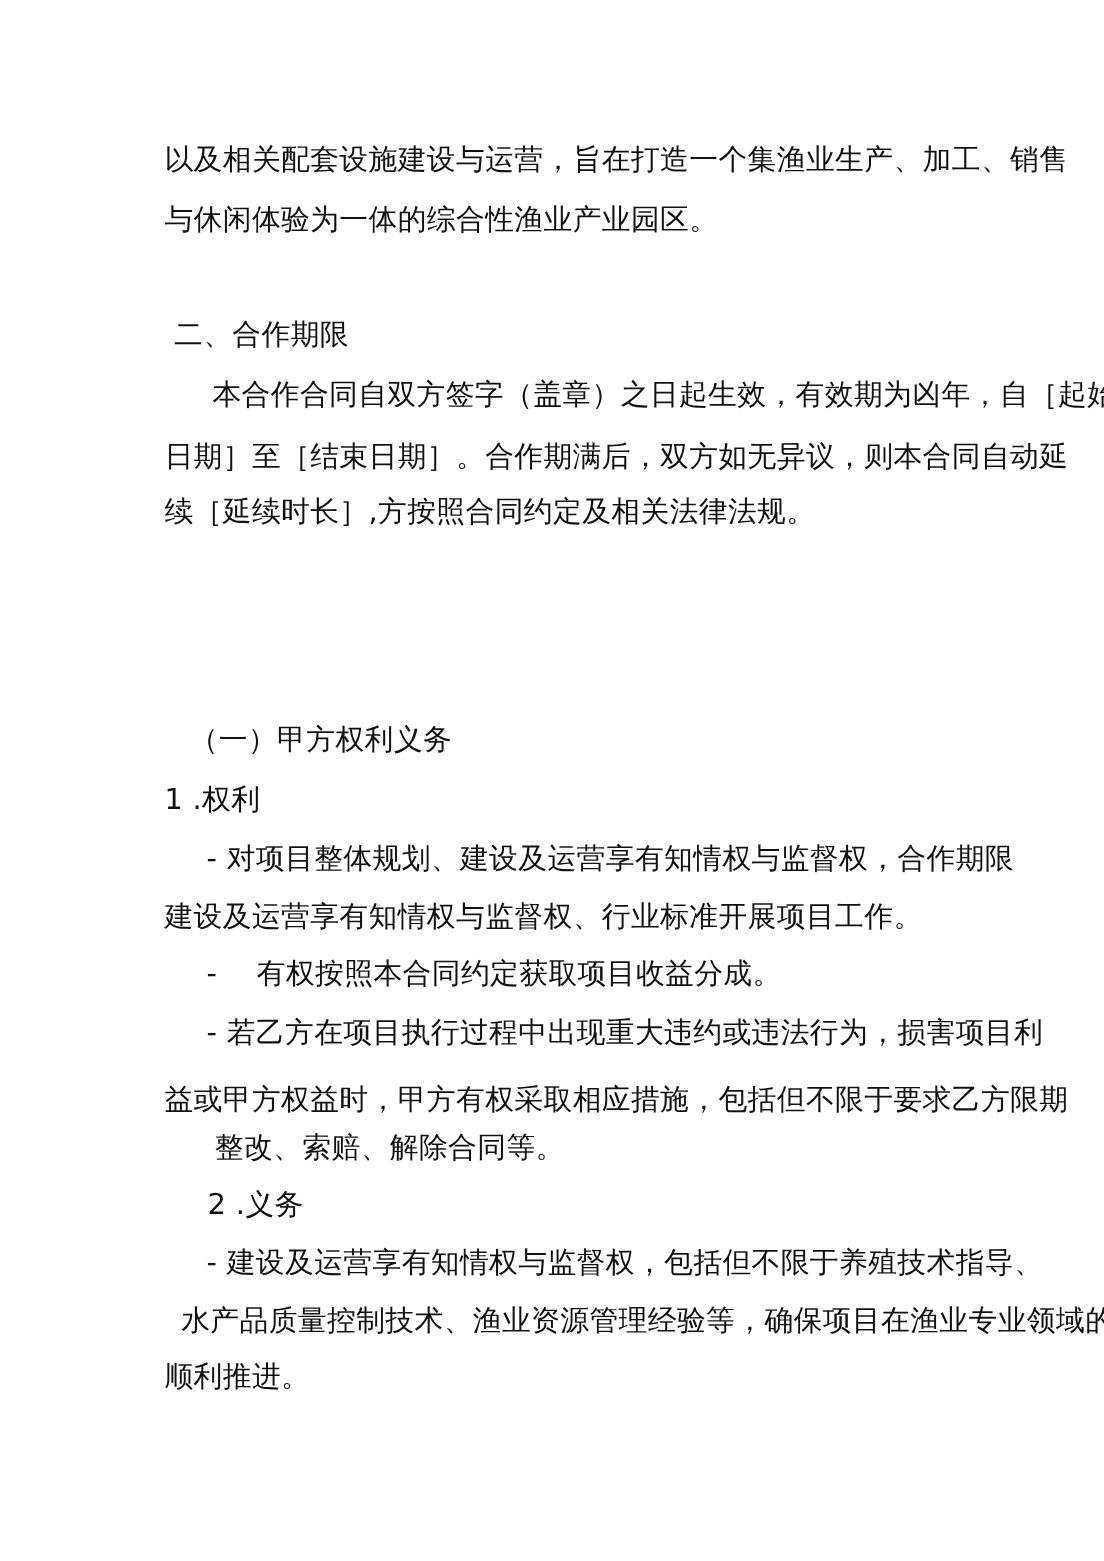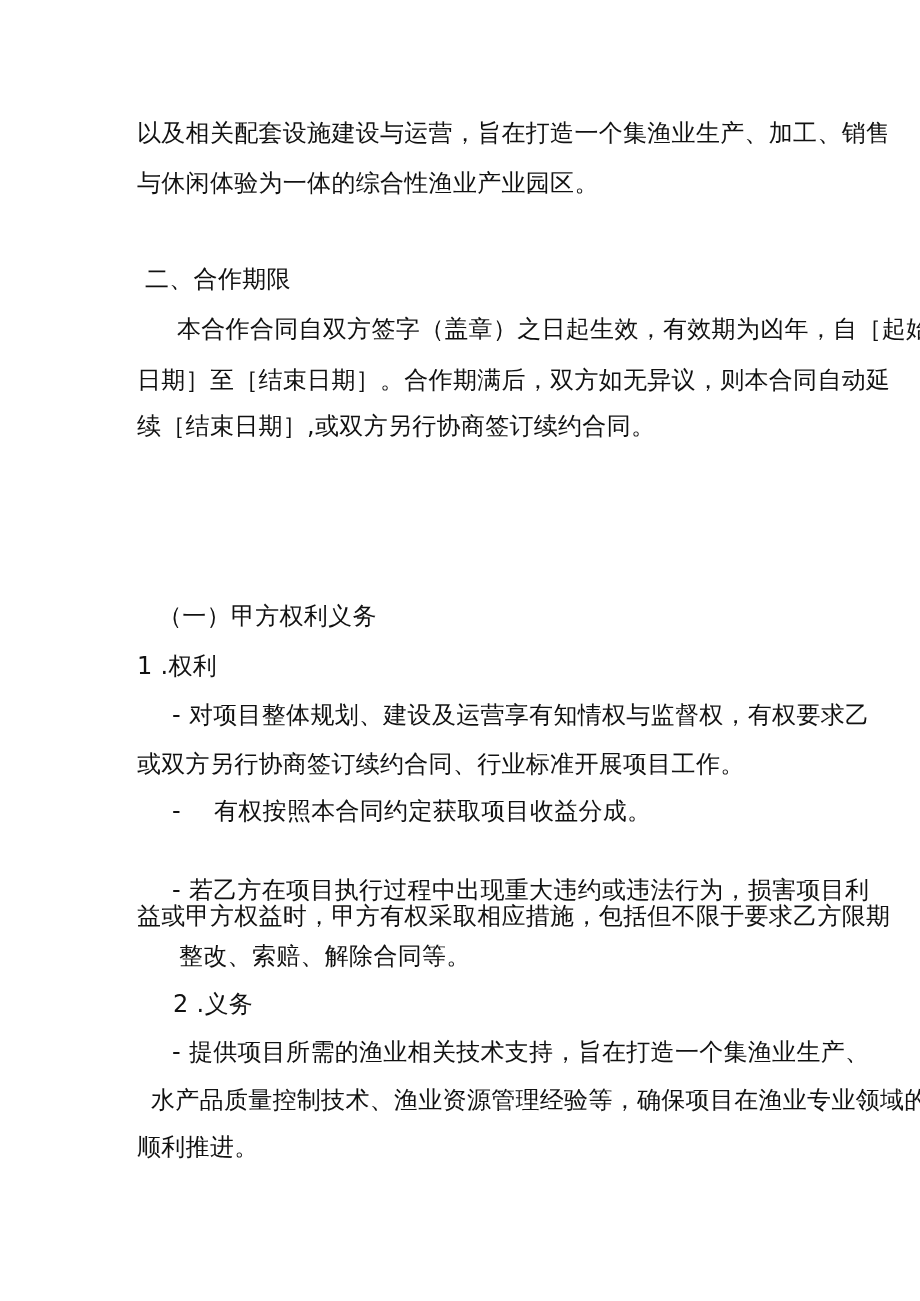--- a/index.html
+++ b/index.html
@@ -27,33 +27,33 @@
 <body>
 
 <div>
 
   <div class="line" style="left:137px; top:121px;">以及相关配套设施建设与运营，旨在打造一个集渔业生产、加工、销售</div>
   <div class="line" style="left:137px; top:171px;">与休闲体验为一体的综合性渔业产业园区。</div>
 
   <div class="line" style="left:145px; top:267px;">二、合作期限</div>
   <div class="line" style="left:137px; top:317px;margin-left:40px;">本合作合同自双方签字（盖章）之日起生效，有效期为凶年，自［起始</div>
   <div class="line" style="left:137px; top:368px;">日期］至［结束日期］。合作期满后，双方如无异议，则本合同自动延</div>
-  <div class="line" style="left:137px; top:414px;">续［结束日期］,或双方另行协商签订续约合同。</div>
+  <div class="line" style="left:137px; top:414px;">续［延续时长］,方按照合同约定及相关法律法规。</div>
 
   <div class="line" style="left:158px; top:604px;">（一）甲方权利义务</div>
 
   <div class="line" style="left:137px; top:654px;">1 .权利</div>
-  <div class="line" style="left:172px; top:703px;">- 对项目整体规划、建设及运营享有知情权与监督权，有权要求乙</div>
-  <div class="line" style="left:137px; top:752px;">或双方另行协商签订续约合同、行业标准开展项目工作。</div>
+  <div class="line" style="left:172px; top:703px;">- 对项目整体规划、建设及运营享有知情权与监督权，合作期限</div>
+  <div class="line" style="left:137px; top:752px;">建设及运营享有知情权与监督权、行业标准开展项目工作。</div>
 
   <div class="line" style="left:172px; top:799px;">-</div>
   <div class="line" style="left:214px; top:799px;">有权按照本合同约定获取项目收益分成。</div>
 
-  <div class="line" style="left:172px; top:878px;text-align:center;">- 若乙方在项目执行过程中出现重大违约或违法行为，损害项目利</div>
+  <div class="line" style="left:172px; top:848px;text-align:center;">- 若乙方在项目执行过程中出现重大违约或违法行为，损害项目利</div>
   <div class="line" style="left:137px; top:904px;">益或甲方权益时，甲方有权采取相应措施，包括但不限于要求乙方限期</div>
   <div class="line" style="left:137px; top:944px;margin-left:42px;">整改、索赔、解除合同等。</div>
 
   <div class="line" style="left:137px; top:992px;margin-left:36px;">2 .义务</div>
-  <div class="line" style="left:172px; top:1040px;">- 提供项目所需的渔业相关技术支持，旨在打造一个集渔业生产、</div>
+  <div class="line" style="left:172px; top:1040px;">- 建设及运营享有知情权与监督权，包括但不限于养殖技术指导、</div>
   <div class="line" style="left:151px; top:1088px;">水产品质量控制技术、渔业资源管理经验等，确保项目在渔业专业领域的</div>
   <div class="line" style="left:137px; top:1135px;">顺利推进。</div>
 
 </div>
 
 </body></html>

